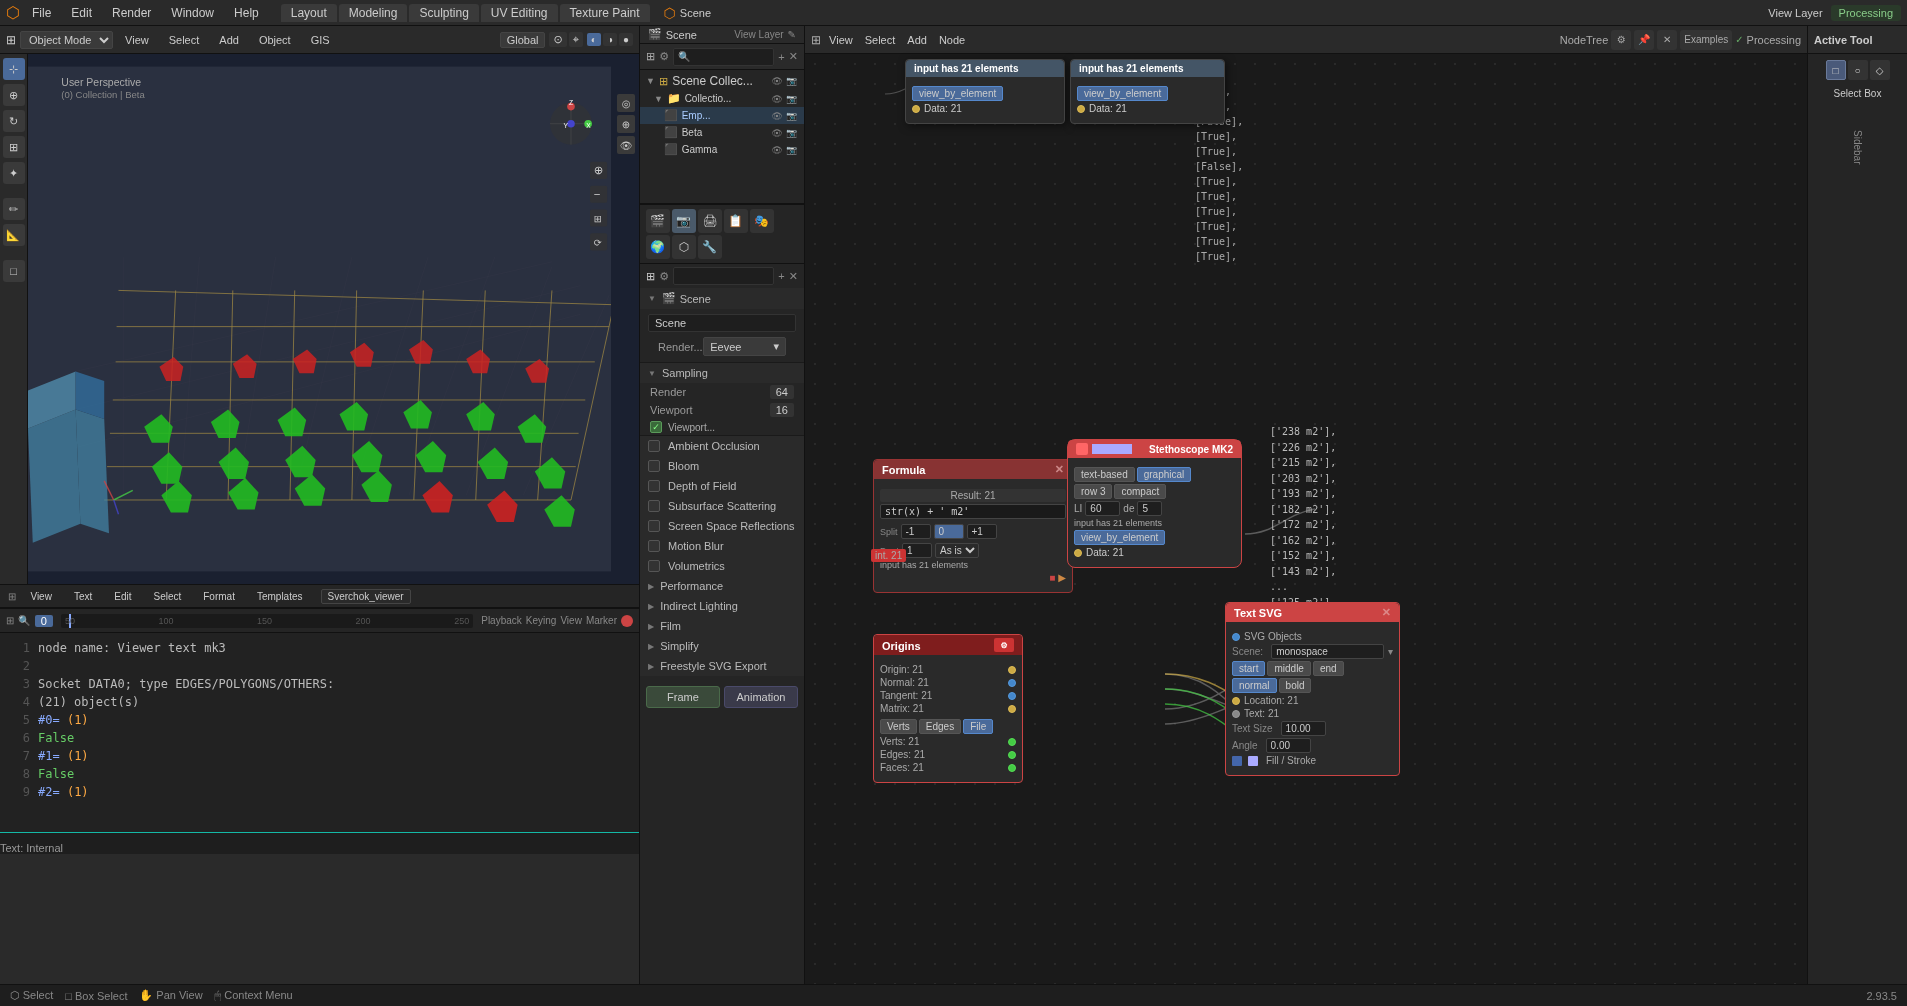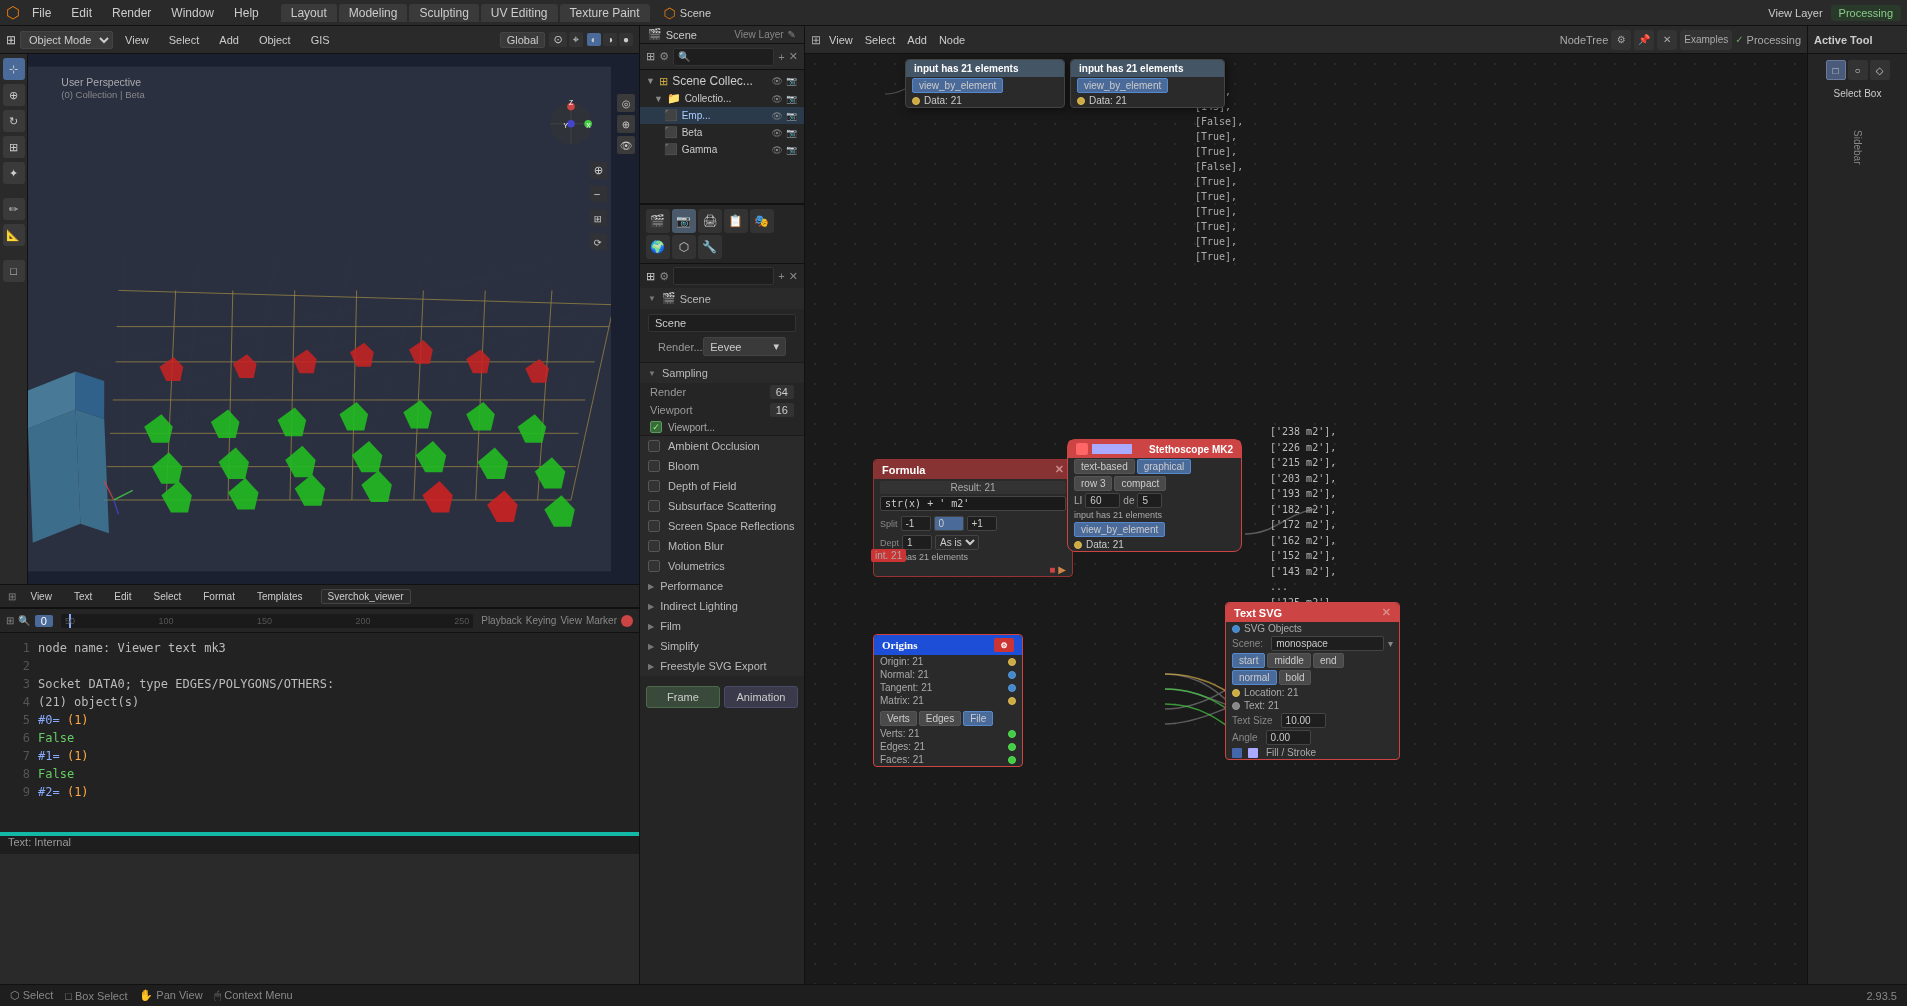--- a/index.html
+++ b/index.html
@@ -25,21 +25,21 @@
     #text-editor { background: #222; border-top: 1px solid #111; height: 200px; }
     .text-content { padding: 6px 10px; font-family: monospace; font-size: 12px; color: #aaa; line-height: 1.5; height: 170px; overflow: hidden; background: #222; }
     .line { display: flex; gap: 8px; }
     .line-num { color: #555; width: 20px; text-align: right; flex-shrink: 0; }
     .line-text { color: #bbb; }
     .kw-blue { color: #88aaff; }
     .kw-orange { color: #ffaa44; }
     .kw-green { color: #66cc66; }
 
     
-    #status-bar { display: flex; align-items: flex-start; background: #1e1e1e; height: 22px; padding: 0 8px; gap: 10px; border-top: 4px solid #14b8a6; font-size: 11px; color: #999; }
+    #status-bar { display: flex; align-items: flex-end; background: #1e1e1e; height: 22px; padding: 0 0; gap: 10px; border-top: 1px solid #14b8a6; font-size: 11px; color: #999; }
 
     
     #middle-panel { width: 155px; background: #252525; border-right: 1px solid #111; display: flex; flex-direction: column; flex-shrink: 0; }
 
     
     #outliner { height: 160px; background: #252525; border-bottom: 1px solid #111; overflow: hidden; }
     .outliner-item { display: flex; align-items: center; padding: 2px 6px; gap: 4px; cursor: pointer; font-size: 11px; }
     .tri { color: #888; font-size: 9px; }
 
     
@@ -53,21 +53,21 @@
     
     #node-editor { flex: 1; background: #1a1a1a; position: relative; overflow: hidden; }
     .node-header { display: flex; align-items: center; background: #2a2a2a; height: 28px; padding: 0 6px; gap: 4px; border-bottom: 1px solid #111; }
 
     
     .node-canvas { width: 100%; height: 948px; position: relative; background: #1a1a1a; background-image: radial-gradient(circle, #2a2a2a 1px, transparent 1px); background-size: 20px 20px; }
 
     
     .node { position: absolute; background: #2a2a2a; border-radius: 4px; border: 1px solid #444; min-width: 120px; box-shadow: 2px 2px 8px rgba(0,0,0,0.5); }
     .node-title { display: flex; align-items: center; justify-content: space-between; padding: 3px 8px; border-radius: 4px 4px 0 0; font-size: 11px; font-weight: bold; color: #fff; }
-    .node-body { padding: 0 6px; font-size: 10px; }
+    .node-body { padding: 8px 6px; font-size: 10px; }
     .node-row { display: flex; align-items: center; gap: 4px; padding: 1px 0; }
     .node-socket { width: 8px; height: 8px; border-radius: 50%; border: 1px solid #888; display: inline-block; flex-shrink: 0; }
     .socket-yellow { background: #ccaa44; border-color: #ddbb55; }
     .socket-green { background: #44cc44; border-color: #55dd55; }
     .socket-blue { background: #4488cc; border-color: #5599dd; }
     .socket-gray { background: #888; border-color: #999; }
     .node-btn { background: #4a4a4a; border: 1px solid #555; border-radius: 2px; padding: 1px 6px; font-size: 10px; color: #ccc; cursor: pointer; }
     .node-btn.active { background: #4a6a9a; border-color: #5588cc; }
     .node-input { background: #1e1e1e; border: 1px solid #444; border-radius: 2px; padding: 1px 4px; font-size: 10px; color: #ccc; width: 50px; }
 
@@ -766,21 +766,21 @@
         <div>['100 m2'],</div>
         <div>['93 m2'],</div>
         <div>['86 m2'],</div>
         <div>['79 m2'],</div>
         <div>['72 m2'],</div>
         <div>['66 m2'],</div>
         <div>['59 m2'],</div>
       </div>
 
       <div class="node-origins" style="left:68px; top:580px; min-width:150px;">
-        <div class="node-title" style="background:#1d4ed8; display:flex; align-items:center; justify-content:space-between;font-family:Liberation Serif, serif;">
+        <div class="node-title" style="background:#7f1d1d; display:flex; align-items:flex-end; justify-content:space-between;">
           <span style="font-size:11px; font-weight:bold;">Origins</span>
           <div style="width:20px; height:14px; background:#cc3333; border-radius:2px; display:flex; align-items:center; justify-content:center; font-size:8px; color:#fff;">⚙</div>
         </div>
         <div class="node-body">
           <div class="node-row">
             <span style="font-size:10px; color:#aaa;">Origin: 21</span>
             <span class="node-socket socket-yellow" style="margin-left:auto;"></span>
           </div>
           <div class="node-row">
             <span style="font-size:10px; color:#aaa;">Normal: 21</span>

